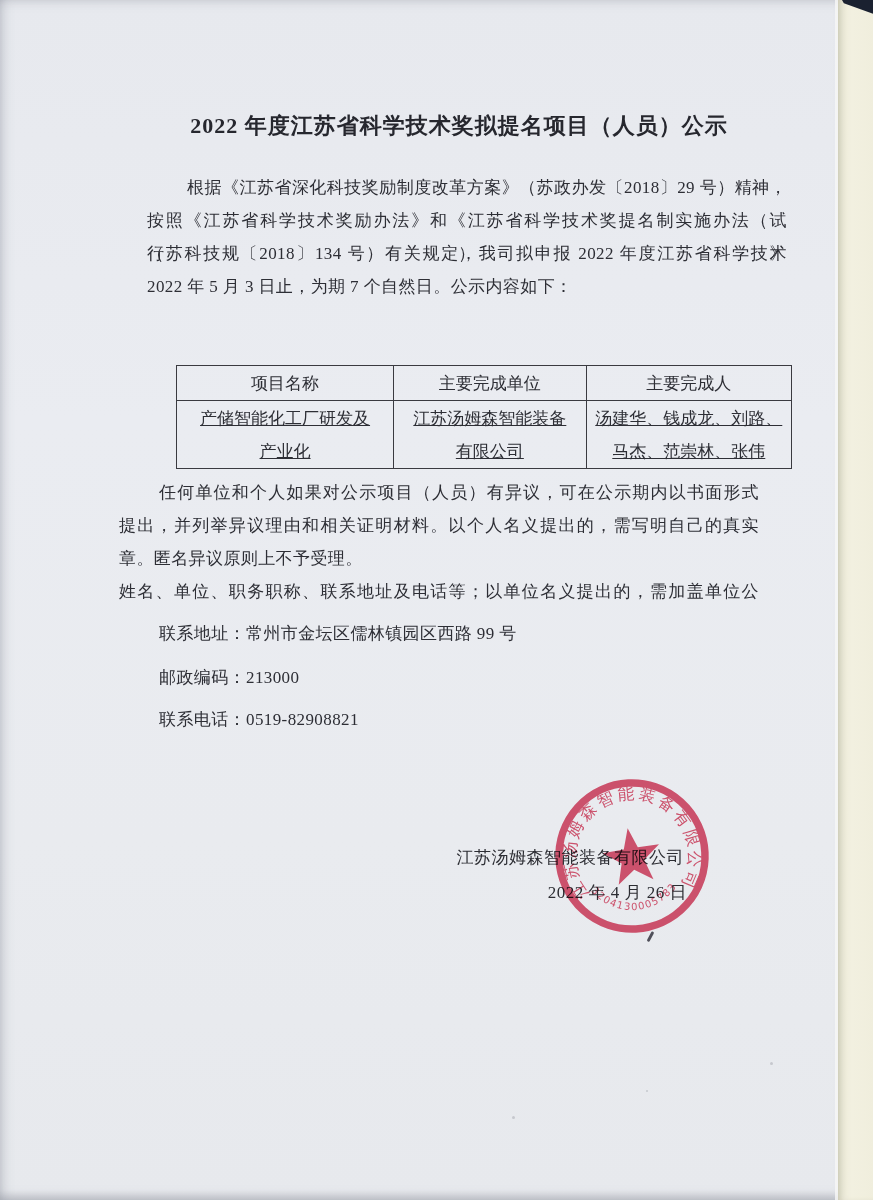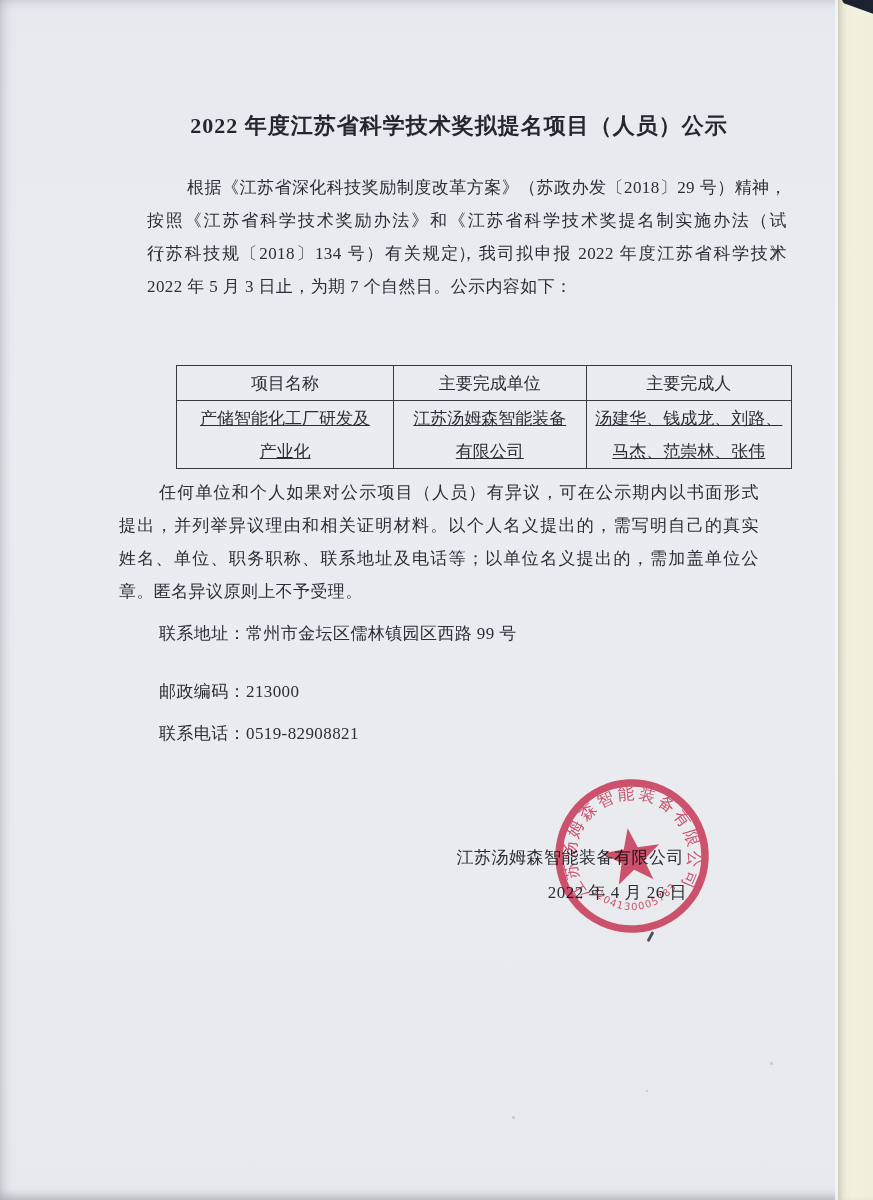--- a/index.html
+++ b/index.html
@@ -115,26 +115,26 @@
         <div class="cell-line">汤建华、钱成龙、刘路、</div>
         <div class="cell-line">马杰、范崇林、张伟</div>
       </td>
     </tr>
   </tbody>
     </table>
 
   <div class="textblock" style="top:476px;">
     <div class="line fill indent">任何单位和个人如果对公示项目（人员）有异议，可在公示期内以书面形式</div>
     <div class="line fill">提出，并列举异议理由和相关证明材料。以个人名义提出的，需写明自己的真实</div>
+    <div class="line">章。匿名异议原则上不予受理。</div>
     <div class="line fill">姓名、单位、职务职称、联系地址及电话等；以单位名义提出的，需加盖单位公</div>
-    <div class="line">章。匿名异议原则上不予受理。</div>
   </div>
 
   <div class="textblock" style="top:617px;">
-    <div class="line indent" style="margin-bottom:25px;">联系地址：常州市金坛区儒林镇园区西路 99 号</div>
+    <div class="line indent" style="margin-bottom:11px;">联系地址：常州市金坛区儒林镇园区西路 99 号</div>
     <div class="line indent" style="margin-bottom:8.5px;">邮政编码：213000</div>
     <div class="line indent">联系电话：0519-82908821</div>
   </div>
 
   <div class="footer-line sig">江苏汤姆森智能装备有限公司</div>
   <div class="footer-line dateline">2022 年 4 月 26 日</div>
 
   <svg class="seal" viewBox="0 0 160 160">
     <circle cx="80" cy="80" r="73" fill="none" stroke-width="7.5" stroke="#dd4a67"></circle>
     <polygon points="80,52 87.1,72.3 108.5,72.7 91.4,85.7 97.6,106.3 80,94 62.4,106.3 68.6,85.7 51.5,72.7 72.9,72.3" transform="rotate(-6 80 80)" fill="#dd4a67"></polygon>

